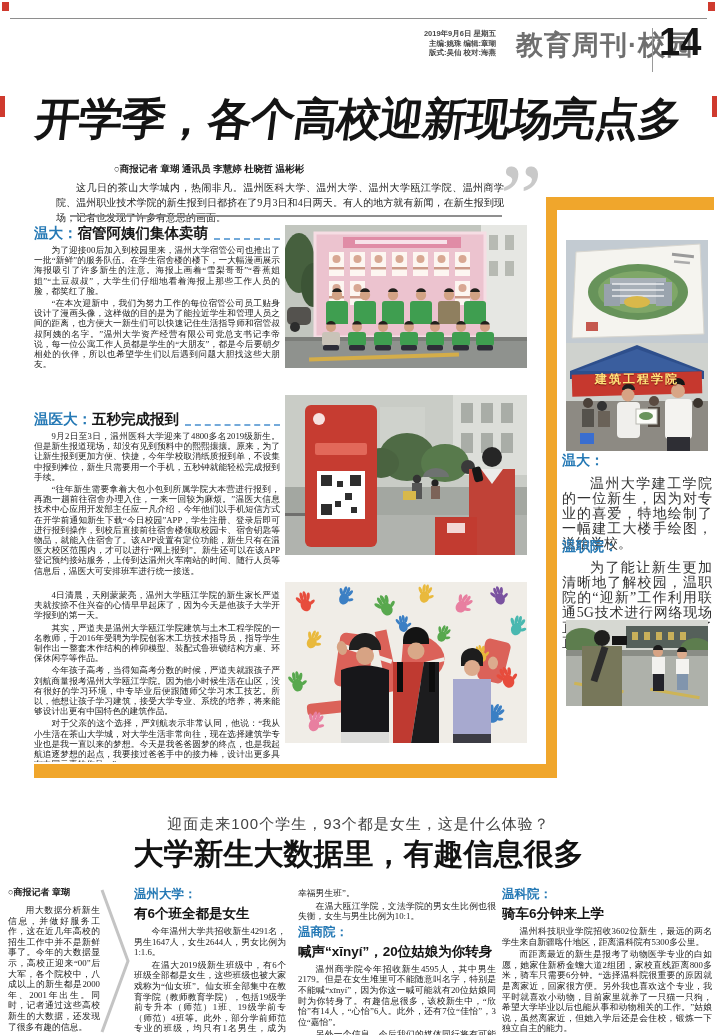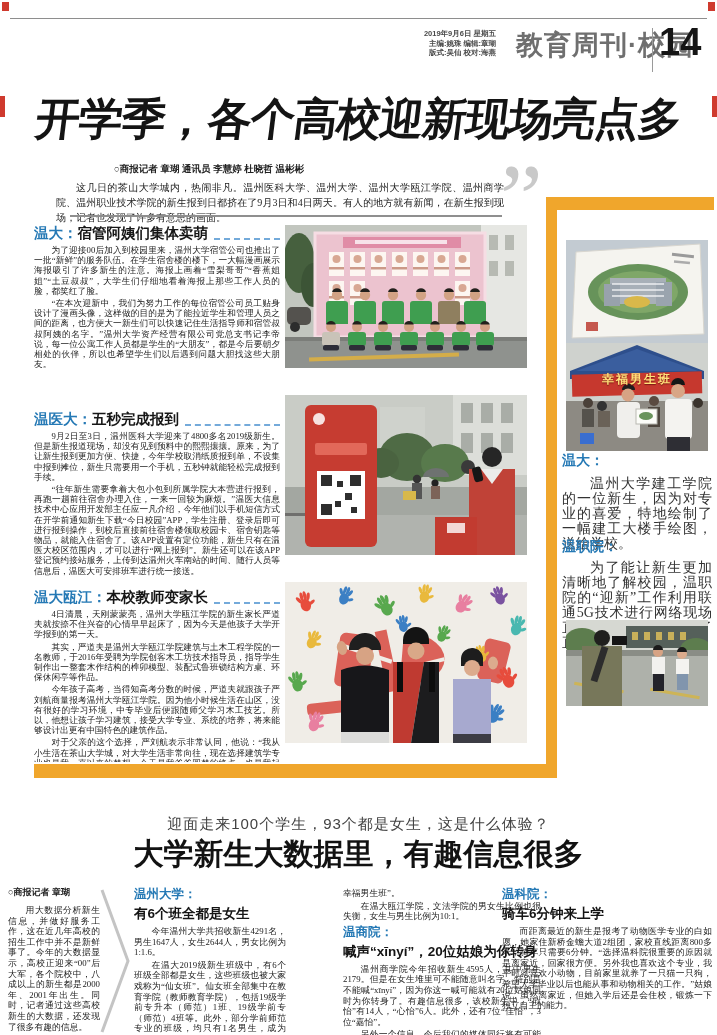--- a/index.html
+++ b/index.html
@@ -103,25 +103,20 @@
     <div class="sec-h">
       <span class="sec-tag">温医大：</span>
         <span class="sec-title">五秒完成报到</span>
       <span class="dash"></span>
     </div>
     <p>9月2日至3日，温州医科大学迎来了4800多名2019级新生。但是新生报道现场，却没有见到预料中的熙熙攘攘。原来，为了让新生报到更加方便、快捷，今年学校取消纸质报到单，不设集中报到摊位，新生只需要用一个手机，五秒钟就能轻松完成报到手续。</p>
     <p>“往年新生需要拿着大包小包到所属学院大本营进行报到，再跑一趟前往宿舍办理入住，一来一回较为麻烦。”温医大信息技术中心应用开发部主任应一凡介绍，今年他们以手机短信方式在开学前通知新生下载“今日校园”APP，学生注册、登录后即可进行报到操作，到校后直接前往宿舍楼领取校园卡、宿舍钥匙等物品，就能入住宿舍了。该APP设置有定位功能，新生只有在温医大校区范围内，才可以进行“网上报到”。新生还可以在该APP登记预约接站服务，上传到达温州火车南站的时间、随行人员等信息后，温医大可安排班车进行统一接送。</p>
   </div>
 
   <div class="section" style="top:588px;height:174px;">
-    <div class="sec-h">
-      <span class="sec-tag">温大瓯江：</span>
-        <span class="sec-title">本校教师变家长</span>
-      <span class="dash"></span>
-    </div>
     <p>4日清晨，天刚蒙蒙亮，温州大学瓯江学院的新生家长严道夫就按捺不住兴奋的心情早早起床了，因为今天是他孩子大学开学报到的第一天。</p>
     <p>其实，严道夫是温州大学瓯江学院建筑与土木工程学院的一名教师，于2016年受聘为学院创客木工坊技术指导员，指导学生制作出一整套木作结构的榫卯模型、装配式鲁班锁结构方桌、环保休闲亭等作品。</p>
     <p>今年孩子高考，当得知高考分数的时候，严道夫就跟孩子严刘航商量报考温州大学瓯江学院。因为他小时候生活在山区，没有很好的学习环境，中专毕业后便跟随师父学习木工技艺。所以，他想让孩子学习建筑，接受大学专业、系统的培养，将来能够设计出更有中国特色的建筑作品。</p>
     <p>对于父亲的这个选择，严刘航表示非常认同，他说：“我从小生活在茶山大学城，对大学生活非常向往，现在选择建筑学专业也是我一直以来的梦想。今天是我爸爸圆梦的终点，也是我起航追逐梦想的起点，我要接过爸爸手中的接力棒，设计出更多具有中国元素的作品。”</p>
   </div>
 
   <div class="photo" style="left:285px;top:225px;width:242px;height:143px;">
     <svg width="242" height="143" viewBox="0 0 242 143">
       <defs>
         <g id="pcard">
@@ -329,21 +324,21 @@
       <circle cx="62" cy="52" r="6.5" fill="#d7a384"></circle>
       <rect x="51" y="59" width="23" height="36" rx="4" fill="#f0efec"></rect>
       <rect x="70" y="66" width="21" height="15" fill="#fcfcf8" stroke="#b9b9b2"></rect>
       <ellipse cx="80" cy="73" rx="7" ry="4" fill="#6a945c"></ellipse>
       <path d="M105,42 a7,7 0 0 1 14,0 z" fill="#161616"></path>
       <circle cx="112" cy="48" r="7" fill="#d8a686"></circle>
       <rect x="99" y="56" width="27" height="40" rx="4" fill="#f4f3f0"></rect>
       <rect x="101" y="94" width="23" height="14" fill="#2e2e34"></rect>
     </svg>
   </div>
-  <div id="banner-txt" class="abs">幸福男生班</div>
+  <div id="banner-txt" class="abs">建筑工程学院</div>
 
   <div class="cap-h" style="left:562px;top:452px;">温大：</div>
   <div class="cap-t" style="left:562px;top:476px;width:150px;height:50px;">温州大学建工学院的一位新生，因为对专业的喜爱，特地绘制了一幅建工大楼手绘图，送给学校。</div>
 
   <div class="cap-h" style="left:562px;top:538px;">温职院：</div>
   <div class="cap-t" style="left:562px;top:560px;width:150px;height:56px;">为了能让新生更加清晰地了解校园，温职院的“迎新”工作利用联通5G技术进行网络现场直播，4000多人观看了直播。</div>
 
   <div class="photo" style="left:566px;top:620px;width:142px;height:86px;">
     <svg width="142" height="86" viewBox="0 0 142 86">
       <rect width="142" height="86" fill="#b9bcb5"></rect>
@@ -389,28 +384,29 @@
       </svg>
   </div>
 
   <div class="fcol" style="left:134px;width:152px;">
     <div class="f-tag">温州大学：</div>
     <div class="f-title">有6个班全都是女生</div>
     <p>今年温州大学共招收新生4291名，男生1647人，女生2644人，男女比例为1:1.6。</p>
     <p>在温大2019级新生班级中，有6个班级全部都是女生，这些班级也被大家戏称为“仙女班”。仙女班全部集中在教育学院（教师教育学院），包括19级学前专升本（师范）1班、19级学前专（师范）4班等。此外，部分学前师范专业的班级，均只有1名男生，成为了“最</p>
   </div>
 
-  <div class="fcol" style="left:298px;width:198px;margin-left:45px;">
+  <div class="fcol" style="left:298px;width:198px;">
     <p class="noindent">幸福男生班”。</p>
     <p>在温大瓯江学院，文法学院的男女生比例也很失衡，女生与男生比例为10:1。</p>
     <div class="f-tag">温商院：</div>
     <div class="f-title">喊声“xīnyí”，20位姑娘为你转身</div>
     <p>温州商学院今年招收新生4595人，其中男生2179。但是在女生堆里可不能随意叫名字，特别是不能喊“xīnyí”，因为你这一喊可能就有20位姑娘同时为你转身了。有趣信息很多，该校新生中，“欣怡”有14人，“心怡”6人。此外，还有7位“佳怡”，3位“嘉怡”。</p>
     <p>另外一个信息，今后我们的媒体同行将有可能是女生占据大半边天了。该校的新闻传播学专业今年招生的新生中，有207位女生，男生只有73人，近乎3:1的比例。</p>
   </div>
 
   <div class="fcol" style="left:502px;width:210px;">
     <div class="f-tag">温科院：</div>
     <div class="f-title">骑车6分钟来上学</div>
+    <p>温州科技职业学院招收3602位新生，最远的两名学生来自新疆喀什地区，距离温科院有5300多公里。</p>
     <p>而距离最近的新生是报考了动物医学专业的白如愿，她家住新桥金蟾大道2组团，家校直线距离800多米，骑车只需要6分钟。“选择温科院很重要的原因就是离家近，回家很方便。另外我也喜欢这个专业，我平时就喜欢小动物，目前家里就养了一只猫一只狗，希望大学毕业以后也能从事和动物相关的工作。”姑娘说，虽然离家近，但她入学后还是会住校，锻炼一下独立自主的能力。</p>
   </div>
 
 </div>
 
 </body></html>

